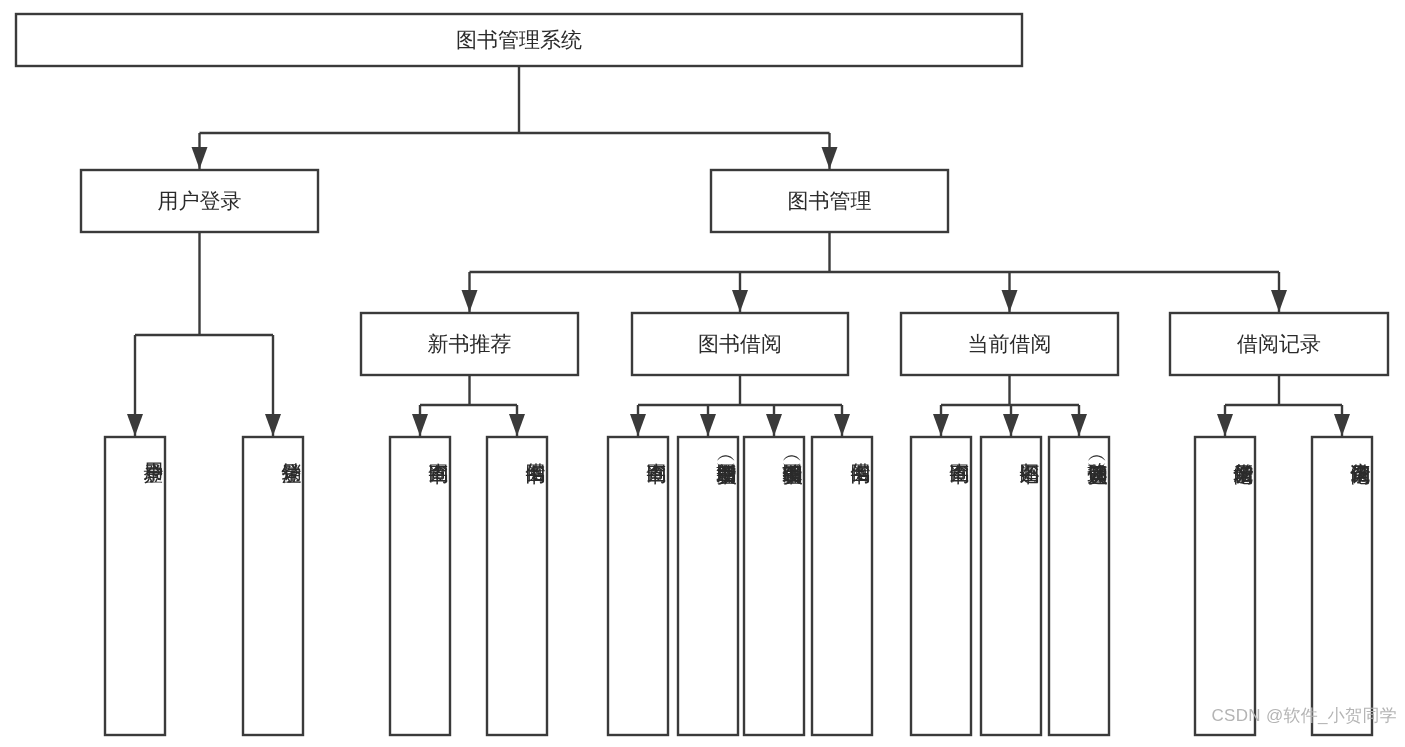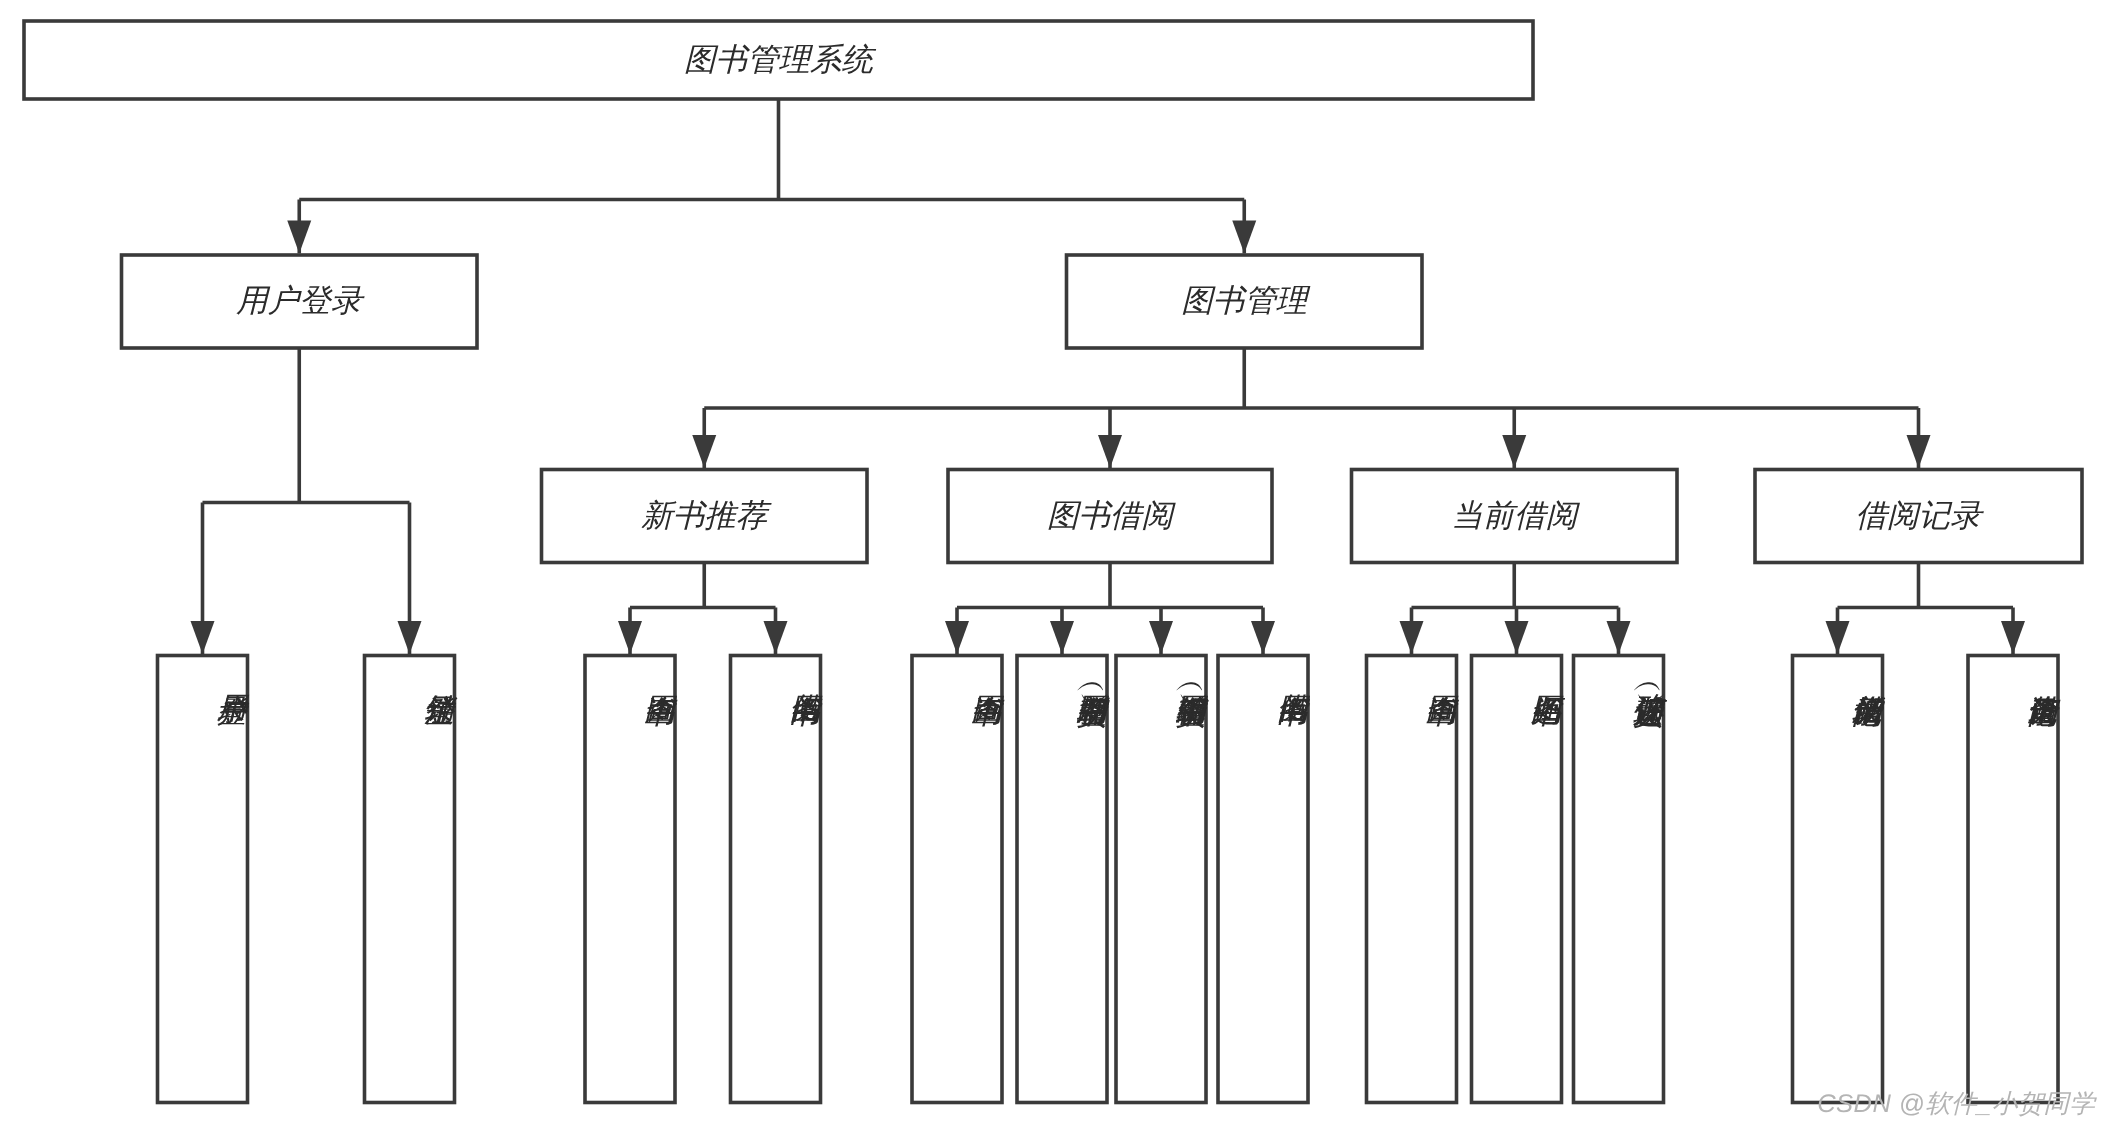--- a/index.html
+++ b/index.html
@@ -7,21 +7,20 @@
     padding: 0;
     background: #ffffff;
   }
   #page {
     position: relative;
     width: 1405px;
     height: 747px;
     background: #ffffff;
     font-family: "Liberation Sans", "DejaVu Sans", sans-serif;
     overflow: hidden;
-    font-style: italic;
   }
   svg#diagram {
     position: absolute;
     left: 0;
     top: 0;
     width: 1405px;
     height: 747px;
   }
   .node-rect {
     fill: #ffffff;
@@ -54,21 +53,21 @@
     writing-mode: vertical-rl;
     text-orientation: upright;
     text-align: left;
     white-space: nowrap;
     letter-spacing: 0.5px;
     pointer-events: none;
   }
   .watermark {
     position: absolute;
     right: 8px;
-    bottom: 0;
+    bottom: 20px;
     font-family: "Liberation Sans", "DejaVu Sans", sans-serif;
     font-size: 17px;
     color: #b4b4b4;
     white-space: nowrap;
     letter-spacing: 0.3px;
   }
 </style>
 </head>
 <body>
 

